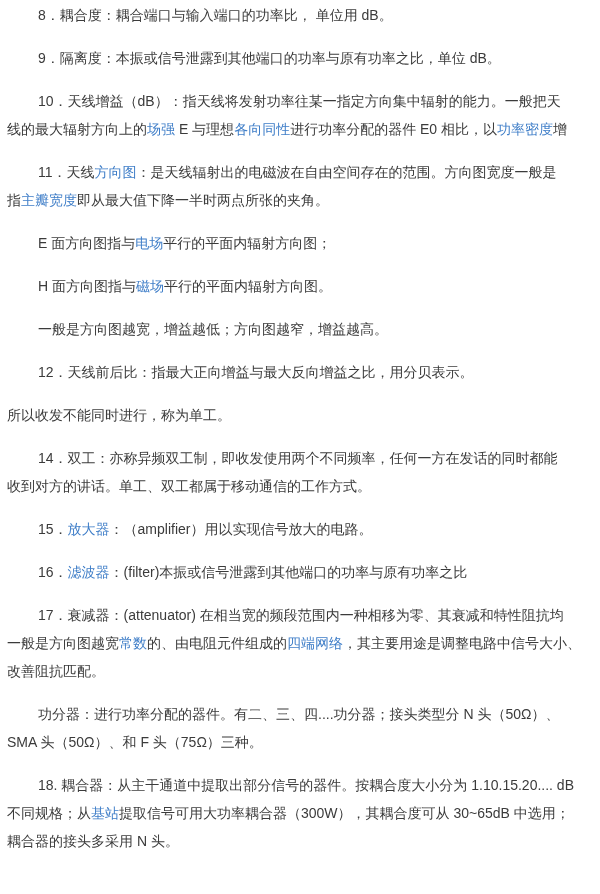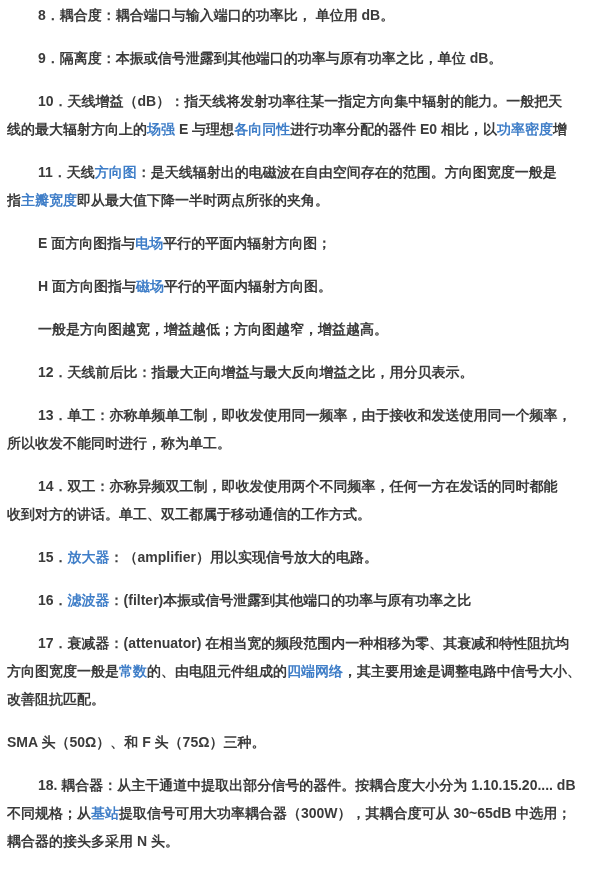--- a/index.html
+++ b/index.html
@@ -16,21 +16,20 @@
     box-sizing: border-box;
     width: 600px;
     padding: 1px 8px 0 7px;
   }
   .para { margin: 0 0 15px 0; }
   .line {
     display: block;
     line-height: 28px;
     white-space: nowrap;
     overflow: hidden;
-    font-weight: bold;
   }
   .line.first { padding-left: 31px; }
   a.term {
     color: var(--link, #3f7ec8);
     text-decoration: none;
     cursor: pointer;
   }
 </style>
 </head>
 <body style="--bg: #ffffff; --text: #3b3b3b; --link: #3f7ec8;">
@@ -56,39 +55,39 @@
     <p class="para">
       <span class="line first"><span>H 面方向图指与</span><a class="term" href="#">磁场</a><span>平行的平面内辐射方向图。</span></span>
     </p>
     <p class="para">
       <span class="line first"><span>一般是方向图越宽，增益越低；方向图越窄，增益越高。</span></span>
     </p>
     <p class="para">
       <span class="line first"><span>12．天线前后比：指最大正向增益与最大反向增益之比，用分贝表示。</span></span>
     </p>
     <p class="para">
-      <span class="line first"><span>13．单工：亦称单频单工制，即收发使用同一频率，由于接收和发送使用同一个频率，</span></span>
       <span class="line"><span>所以收发不能同时进行，称为单工。</span></span>
     </p>
     <p class="para">
       <span class="line first"><span>14．双工：亦称异频双工制，即收发使用两个不同频率，任何一方在发话的同时都能</span></span>
       <span class="line"><span>收到对方的讲话。单工、双工都属于移动通信的工作方式。</span></span>
     </p>
     <p class="para">
       <span class="line first"><span>15．</span><a class="term" href="#">放大器</a><span>：（amplifier）用以实现信号放大的电路。</span></span>
     </p>
     <p class="para">
       <span class="line first"><span>16．</span><a class="term" href="#">滤波器</a><span>：(filter)本振或信号泄露到其他端口的功率与原有功率之比</span></span>
     </p>
     <p class="para">
       <span class="line first"><span>17．衰减器：(attenuator) 在相当宽的频段范围内一种相移为零、其衰减和特性阻抗均</span></span>
-      <span class="line"><span>方向图宽度一般是</span><a class="term" href="#">常数</a><span>的、由电阻元件组成的</span><a class="term" href="#">四端网络</a><span>，其主要用途是调整电路中信号大小、</span></span>
+      <span class="line"><span>一般是方向图越宽</span><a class="term" href="#">常数</a><span>的、由电阻元件组成的</span><a class="term" href="#">四端网络</a><span>，其主要用途是调整电路中信号大小、</span></span>
       <span class="line"><span>改善阻抗匹配。</span></span>
     </p>
     <p class="para">
+      <span class="line first"><span>功分器：进行功率分配的器件。有二、三、四....功分器；接头类型分 N 头（50Ω）、</span></span>
       <span class="line"><span>SMA 头（50Ω）、和 F 头（75Ω）三种。</span></span>
     </p>
     <p class="para">
       <span class="line first"><span>18. 耦合器：从主干通道中提取出部分信号的器件。按耦合度大小分为 1.10.15.20.... dB</span></span>
       <span class="line"><span>不同规格；从</span><a class="term" href="#">基站</a><span>提取信号可用大功率耦合器（300W），其耦合度可从 30~65dB 中选用；</span></span>
       <span class="line"><span>耦合器的接头多采用 N 头。</span></span>
     </p>
   </div>
 
 </body></html>

